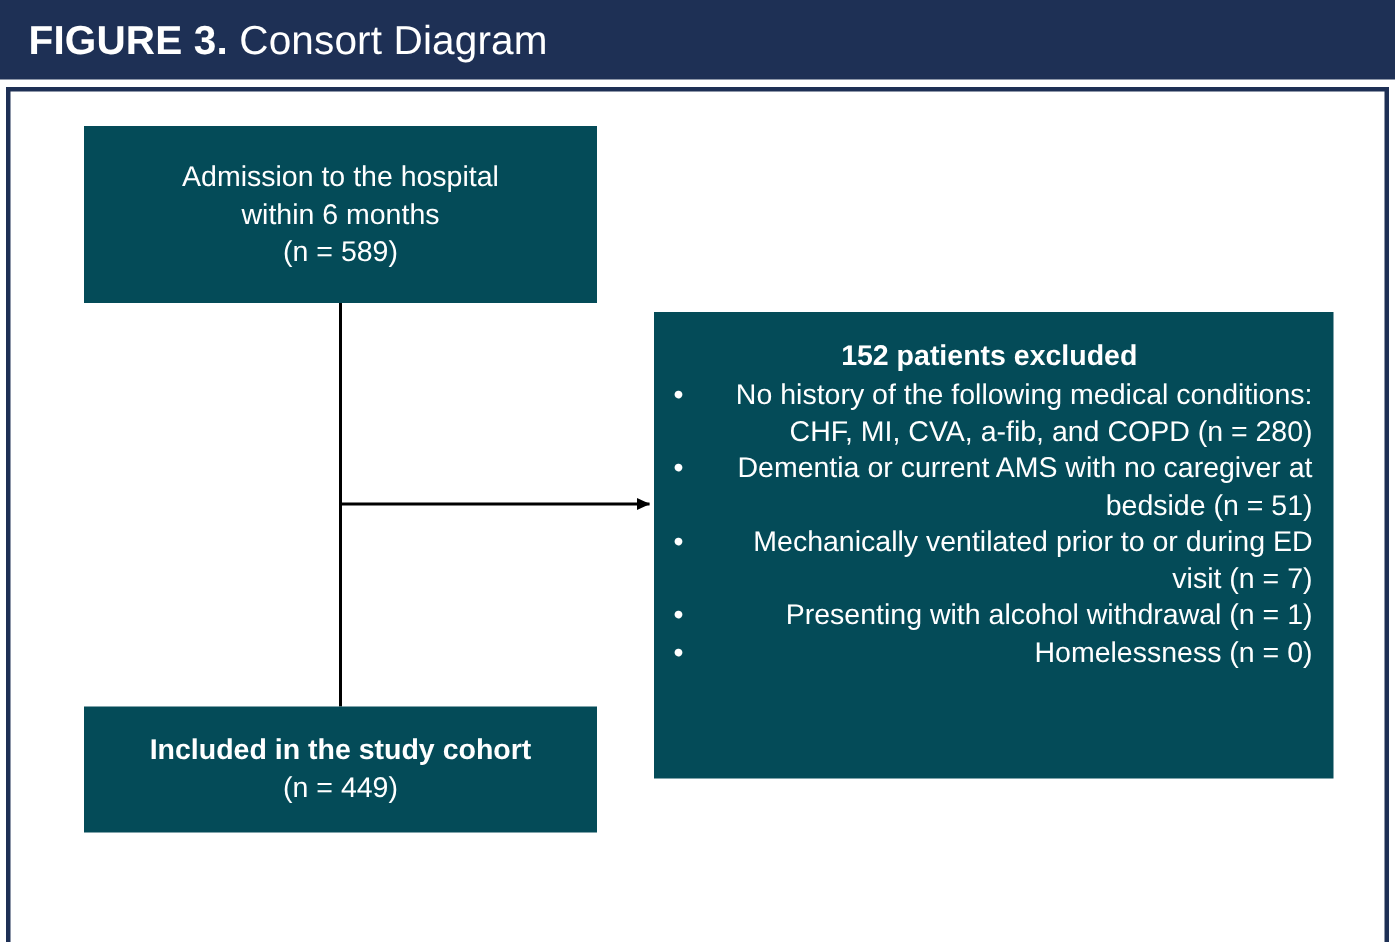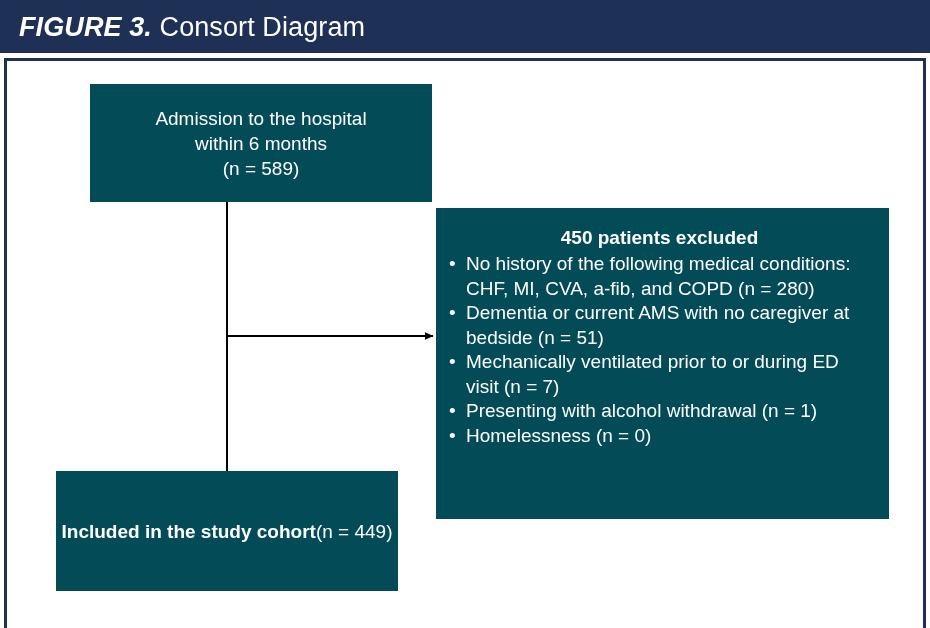--- a/index.html
+++ b/index.html
@@ -37,21 +37,20 @@
   }
   .figure-header .hdr-text {
     color: #ffffff;
     font-size: 27px;
     line-height: 30px;
     white-space: nowrap;
     letter-spacing: 0.1px;
   }
   .figure-header .hdr-num {
     font-weight: bold;
-    font-style: italic;
   }
   .figure-header .hdr-title {
     font-weight: normal;
     margin-top: 31px;
   }
 
   
   .figure-body {
     position: absolute;
     left: 4px;
@@ -93,21 +92,20 @@
   .box-admission {
     left: 49px;
     top: 23px;
     width: 342px;
     height: 118px;
     display: flex;
     flex-direction: column;
     align-items: center;
     justify-content: center;
     text-align: center;
-    margin-left: 34px;
   }
   .box-admission .line {
     font-size: 19px;
     line-height: 25px;
     font-weight: normal;
   }
 
   .box-excluded {
     left: 429px;
     top: 147px;
@@ -119,20 +117,21 @@
     font-size: 19px;
     line-height: 27px;
     font-weight: bold;
     text-align: center;
     margin-bottom: 1px;
   }
   .bullet-list {
     list-style: none;
     margin: 0;
     padding: 0;
+    text-align: right;
   }
   .bullet-list li {
     position: relative;
     font-size: 19px;
     line-height: 24.5px;
     padding-left: 22px;
     margin: 0;
   }
   .bullet-list li::before {
     content: "\2022";
@@ -140,23 +139,23 @@
     left: 5px;
     top: 0;
     font-size: 19px;
     line-height: 24.5px;
   }
 
   .box-included {
     left: 49px;
     top: 410px;
     width: 342px;
-    height: 120px;
+    height: 84px;
     display: flex;
-    flex-direction: row;
+    flex-direction: column;
     align-items: center;
     justify-content: center;
     text-align: center;
   }
   .box-included .inc-title {
     font-size: 19px;
     line-height: 25px;
     font-weight: bold;
   }
   .box-included .inc-n {
@@ -192,21 +191,21 @@
         <line x1="220" y1="275" x2="426" y2="275" stroke="#000000" stroke-width="2" marker-end="url(#arrowhead)"></line>
       </svg>
 
       <div class="node-box box-admission">
         <div class="line">Admission to the hospital</div>
         <div class="line">within 6 months</div>
         <div class="line">(n = 589)</div>
       </div>
 
       <div class="node-box box-excluded">
-        <div class="excl-title">450 patients excluded</div>
+        <div class="excl-title">152 patients excluded</div>
         <ul class="bullet-list">
           <li>No history of the following medical conditions: CHF, MI, CVA, a-fib, and COPD (n = 280)</li>
           <li>Dementia or current AMS with no caregiver at bedside (n = 51)</li>
           <li>Mechanically ventilated prior to or during ED visit (n = 7)</li>
           <li>Presenting with alcohol withdrawal (n = 1)</li>
           <li>Homelessness (n = 0)</li>
         </ul>
       </div>
 
       <div class="node-box box-included">

